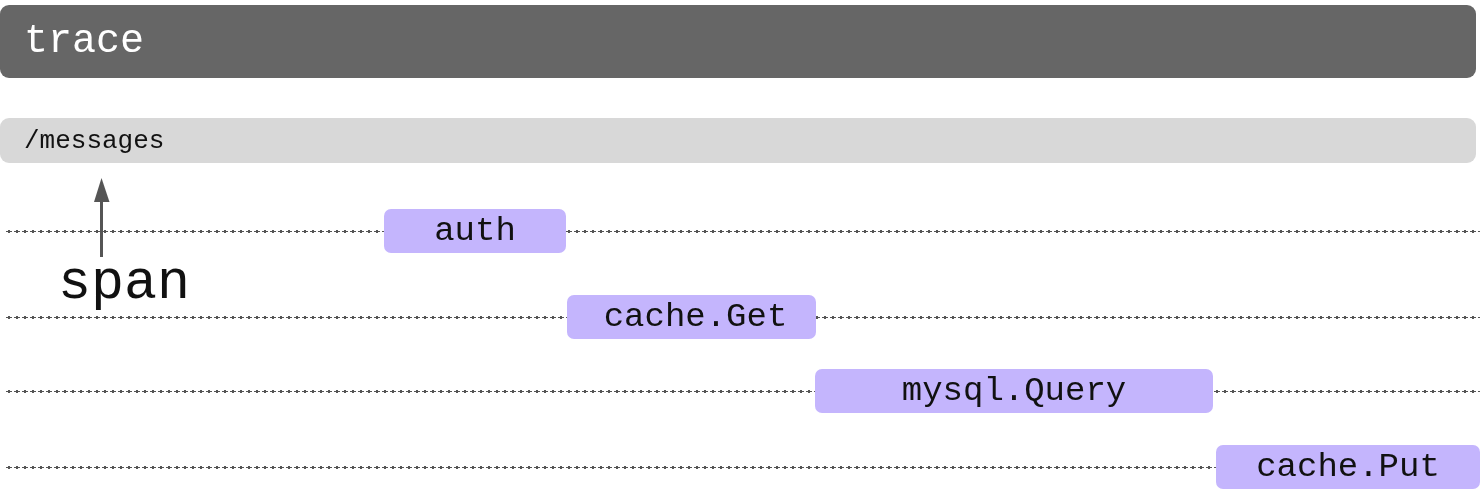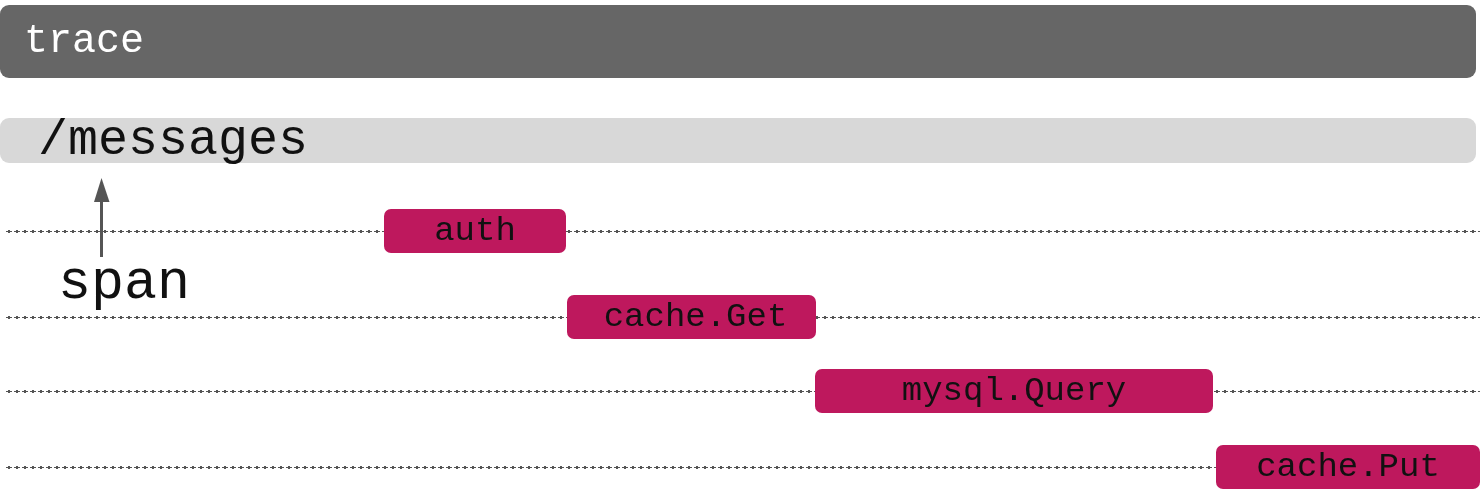--- a/index.html
+++ b/index.html
@@ -53,25 +53,24 @@
     height: 45px;
     background: #d8d8d8;
     border-radius: 9px;
     box-sizing: border-box;
   }
   .root-bar .bar-label {
     position: absolute;
     left: 24px;
     top: 50%;
     transform: translateY(-50%);
-    font-size: 50px;
+    font-size: 26px;
     line-height: 1;
     color: #111111;
     white-space: nowrap;
-    margin-left: 14px;
   }
 
   
   .row {
     position: absolute;
     left: 0;
     width: 1480px;
     height: 52px;
   }
   .row .dotline {
@@ -84,21 +83,21 @@
     background-image: radial-gradient(#555555 48%, rgba(0,0,0,0) 52%);
     background-size: 8px 3px;
     background-repeat: repeat-x;
     background-position: 0 center;
   }
   .row .span-bar {
     position: absolute;
     top: 50%;
     transform: translateY(-50%);
     height: 44px;
-    background: #be185d;
+    background: #c4b5fd;
     border-radius: 7px;
     box-sizing: border-box;
     display: flex;
     align-items: center;
     justify-content: center;
   }
   .row .span-bar .bar-label {
     font-size: 34px;
     line-height: 1;
     color: #111111;

